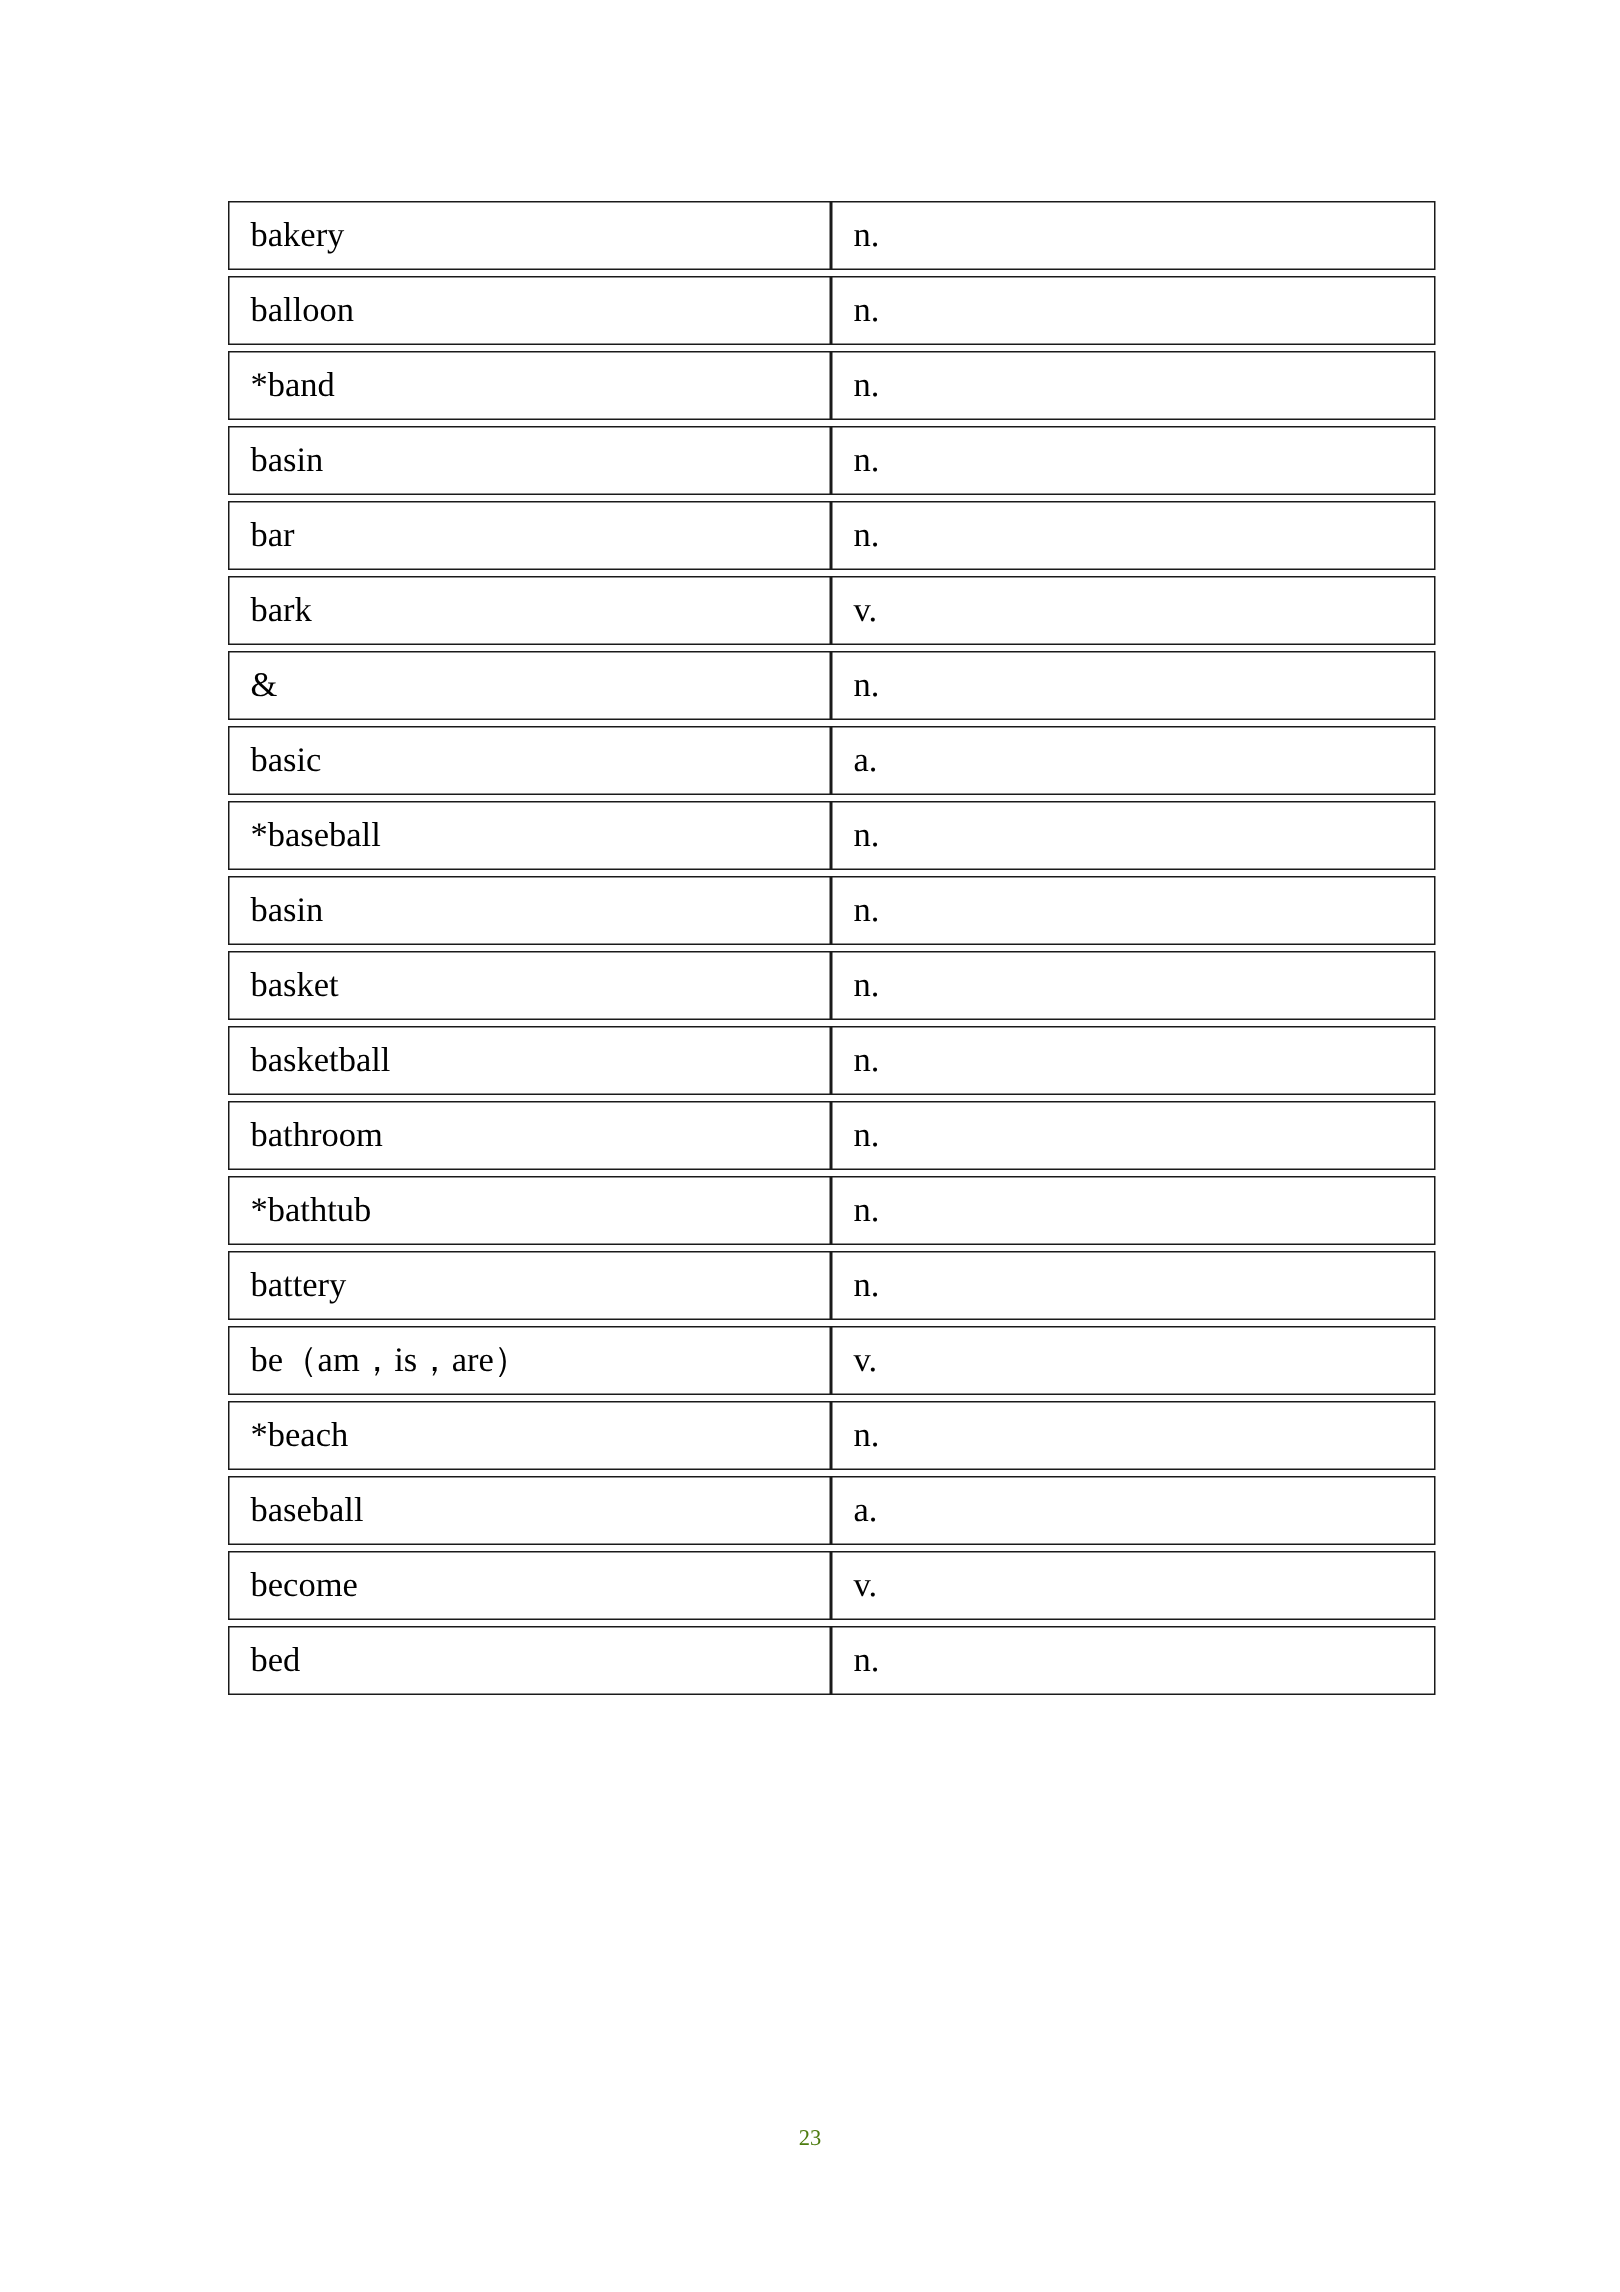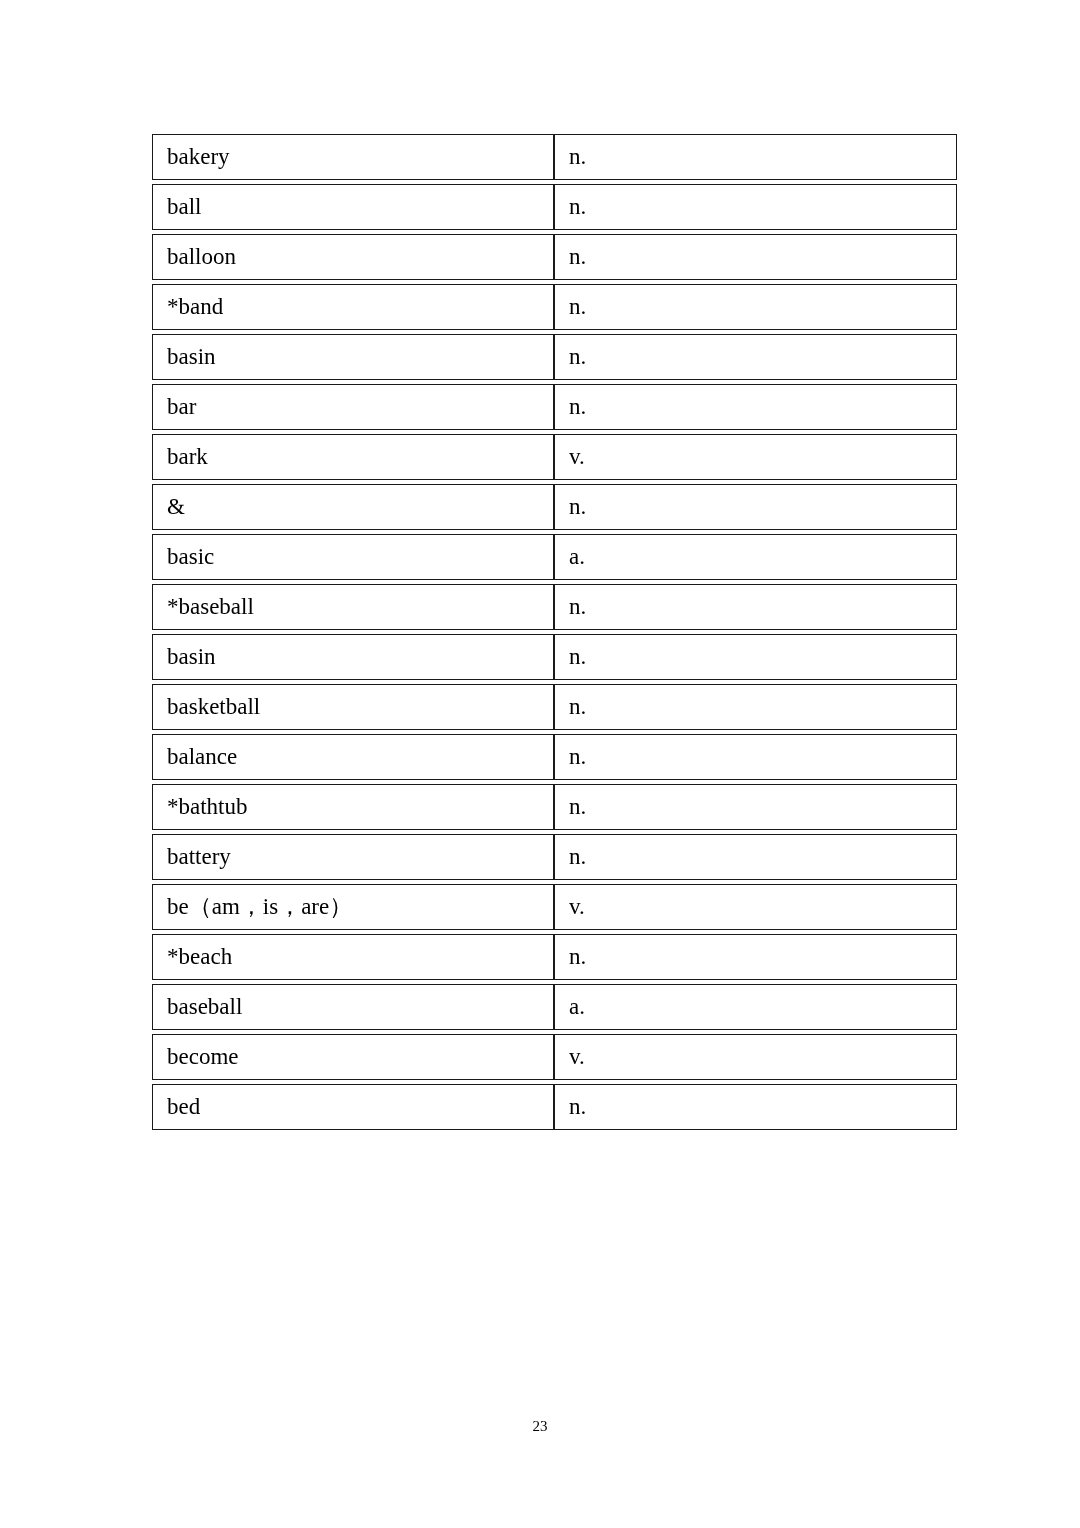--- a/index.html
+++ b/index.html
@@ -45,40 +45,36 @@
     border-left: none;
   }
   .page-number {
     position: absolute;
     left: 0;
     top: 1418px;
     width: 100%;
     text-align: center;
     font-size: 15px;
     font-family: "Liberation Serif", serif;
-    color: #000000;
+    color: #4d7c0f;
   }
 </style>
 </head>
 <body>
 
 <div class="page">
 
   <table class="vocab">
     <tbody>
   <tr>
     <td class="word-col">bakery</td>
     <td class="pos-col">n.</td>
   </tr>
 
 
-  <tr>
-    <td class="word-col">ball</td>
-    <td class="pos-col">n.</td>
-  </tr>
 
   <tr>
     <td class="word-col">balloon</td>
     <td class="pos-col">n.</td>
   </tr>
 
   <tr>
     <td class="word-col">*band</td>
     <td class="pos-col">n.</td>
   </tr>
@@ -111,28 +107,32 @@
   <tr>
     <td class="word-col">*baseball</td>
     <td class="pos-col">n.</td>
   </tr>
 
   <tr>
     <td class="word-col">basin</td>
     <td class="pos-col">n.</td>
   </tr>
 
+  <tr>
+    <td class="word-col">basket</td>
+    <td class="pos-col">n.</td>
+  </tr>
 
   <tr>
     <td class="word-col">basketball</td>
     <td class="pos-col">n.</td>
   </tr>
 
   <tr>
-    <td class="word-col">balance</td>
+    <td class="word-col">bathroom</td>
     <td class="pos-col">n.</td>
   </tr>
 
   <tr>
     <td class="word-col">*bathtub</td>
     <td class="pos-col">n.</td>
   </tr>
 
   <tr>
     <td class="word-col">battery</td>

